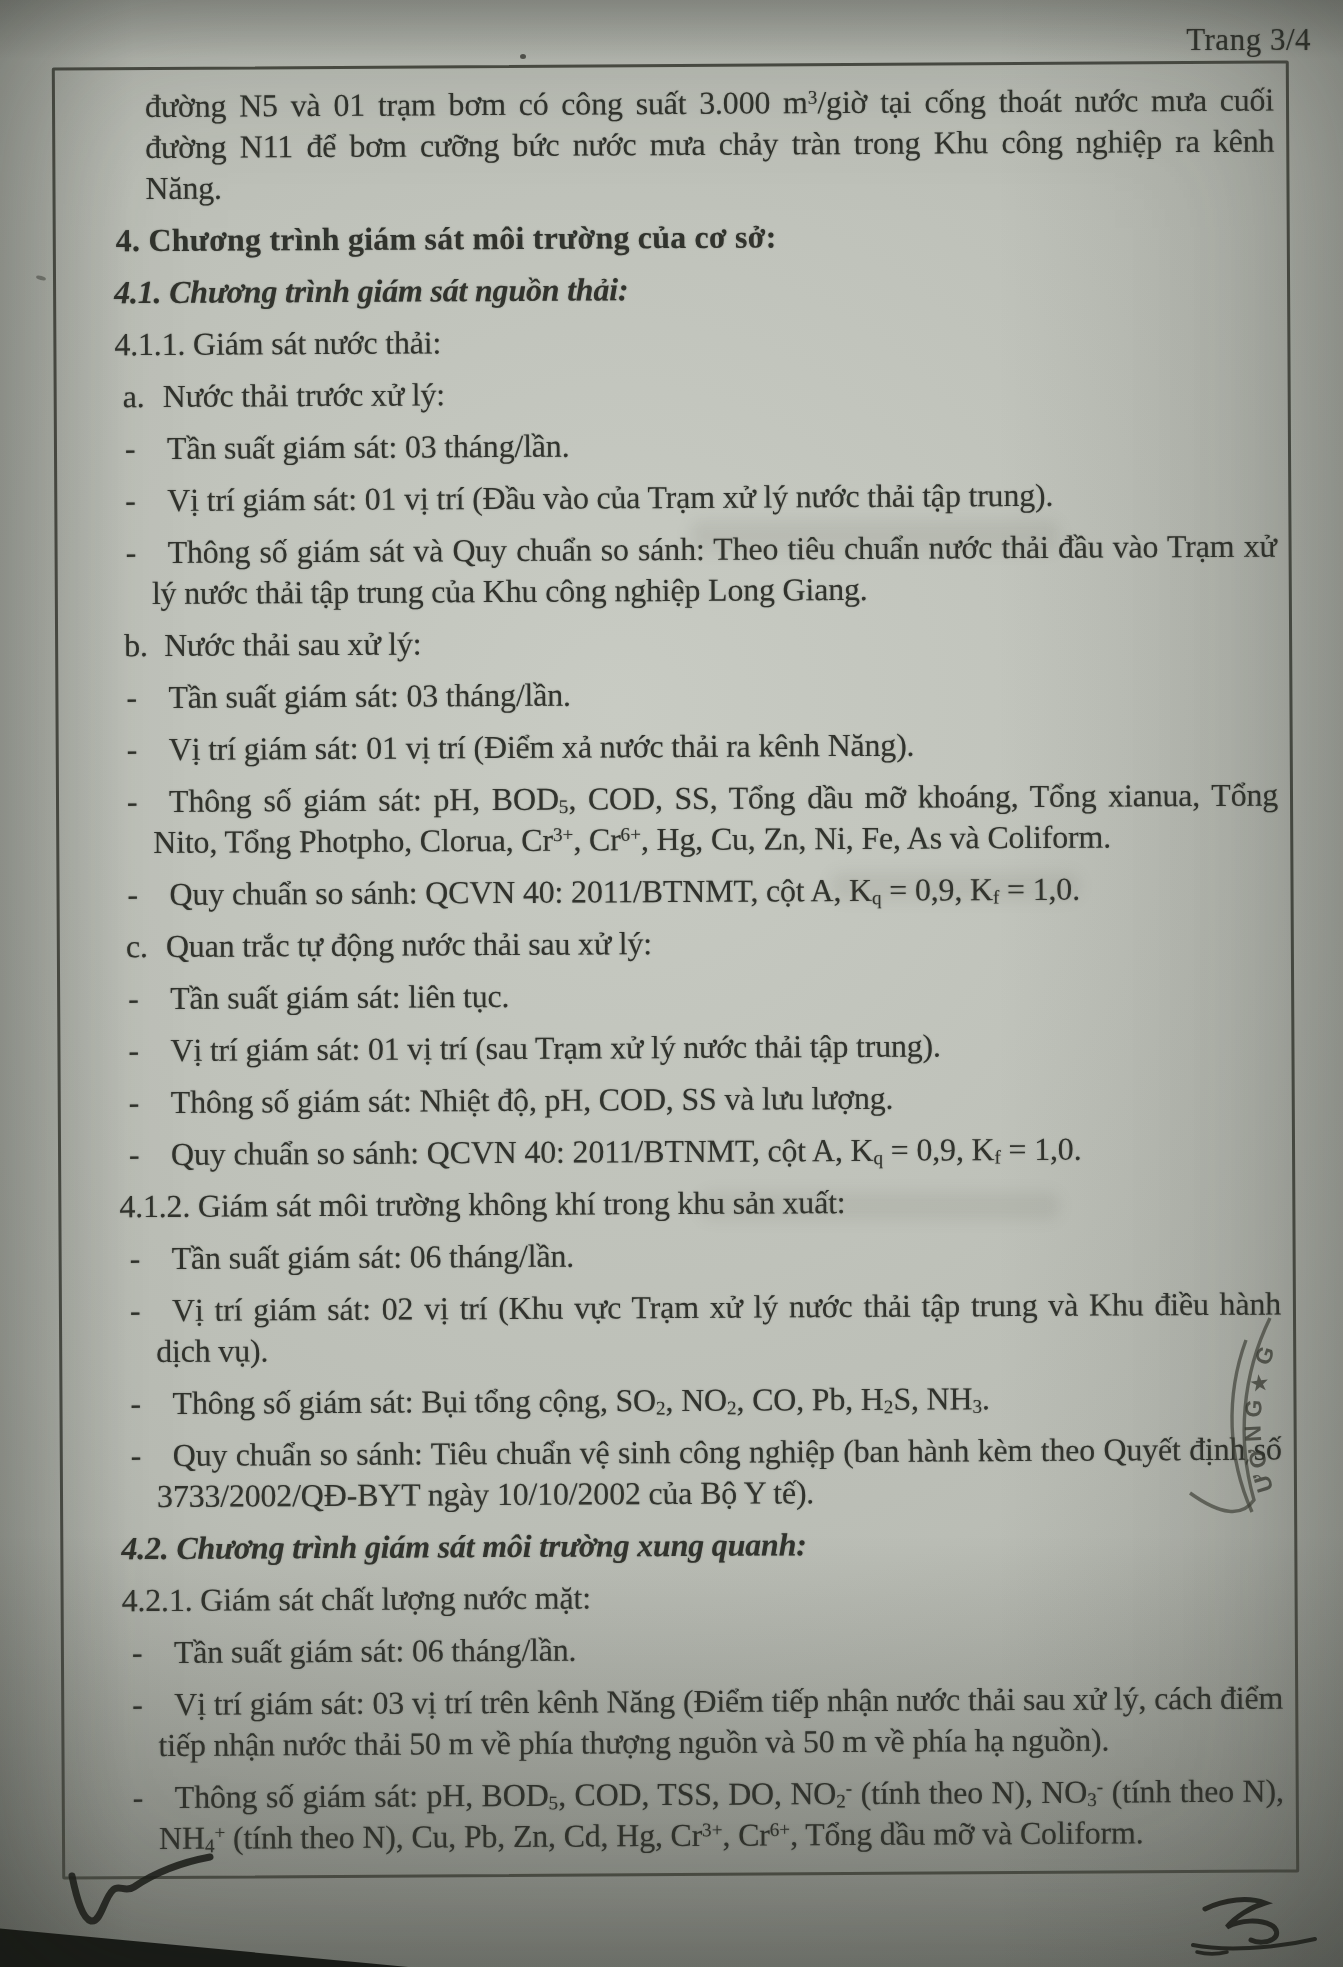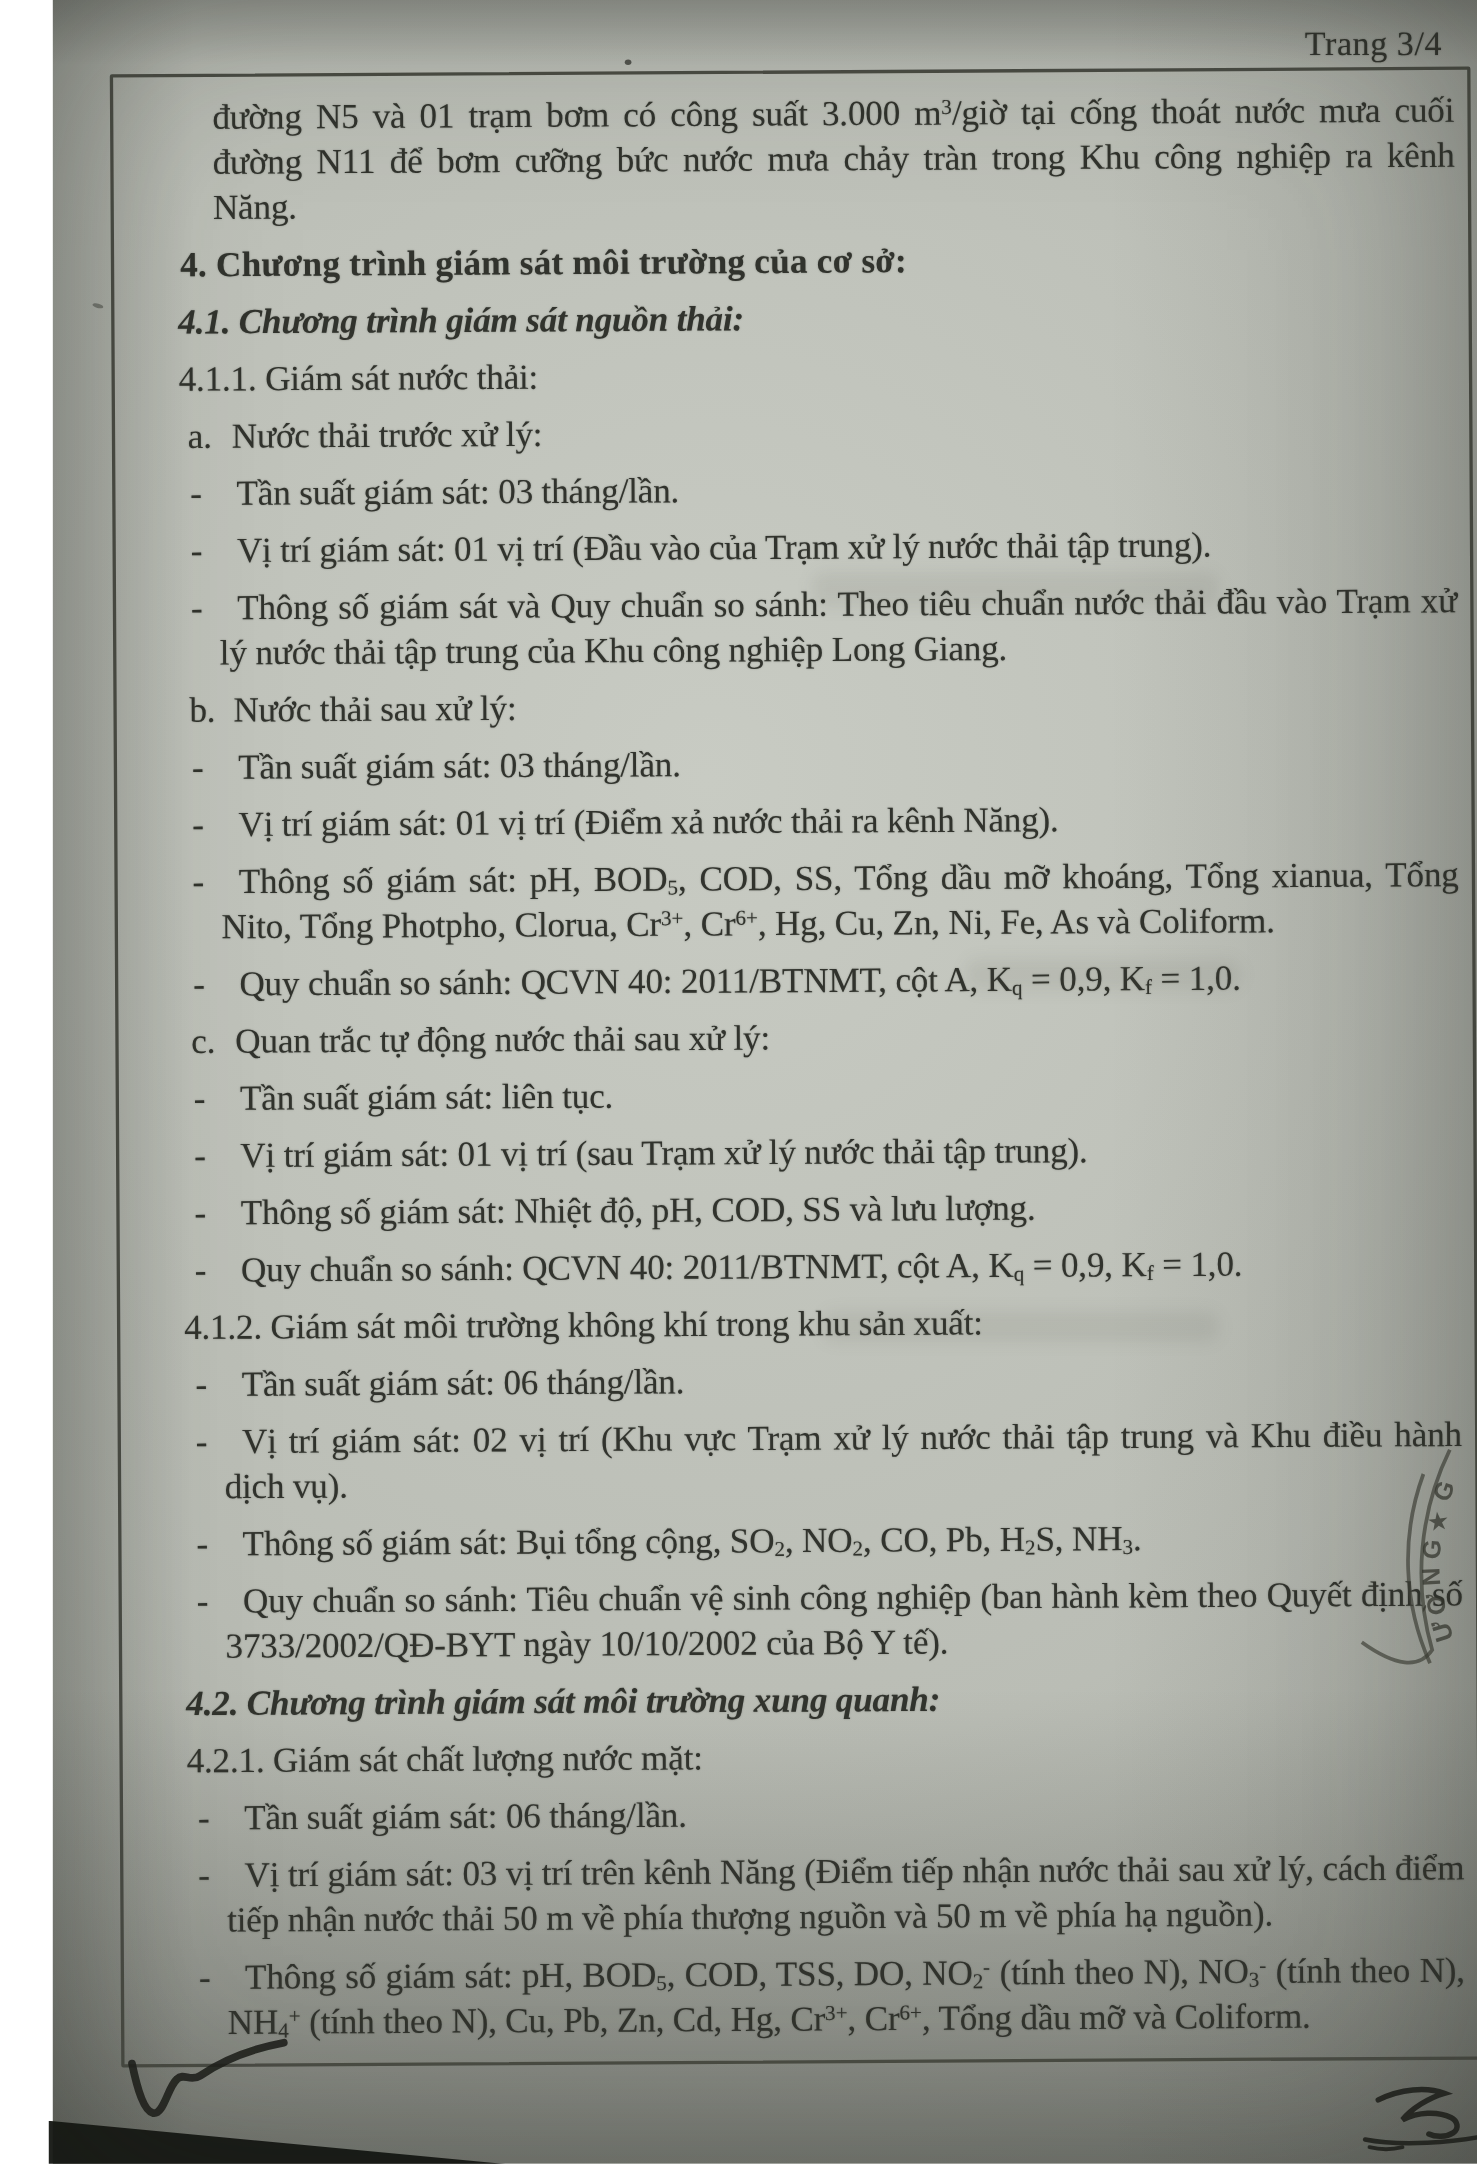--- a/index.html
+++ b/index.html
@@ -4,21 +4,20 @@
 <style>
   html,body{margin:0;padding:0;overflow:hidden;}
   body{width:1343px;height:1967px;position:relative;
        font-family:"Liberation Serif","DejaVu Serif",serif;}
 
   .photo{position:absolute;inset:0;
     background:
       linear-gradient(90deg, rgba(10,12,8,.14), rgba(0,0,0,0) 10%, rgba(0,0,0,0) 74%, rgba(20,22,18,.13) 100%),
       linear-gradient(180deg, rgba(10,12,8,.20), rgba(0,0,0,0) 3%, rgba(0,0,0,0) 78%, rgba(10,12,8,.30) 100%),
       radial-gradient(ellipse 135% 95% at 46% 36%, var(--paper) 0%, #babdb5 48%, #a9aca4 74%, var(--paper-dark) 94%);
-    margin-left: 48px;
   }
   .photo::after{content:"";position:absolute;inset:0;pointer-events:none;
     box-shadow:inset 0 0 190px rgba(35,37,32,.38);}
 
   .page-label{position:absolute;top:22px;right:32px;
     font-size:31px;color:var(--ink);letter-spacing:.5px;
     text-shadow:0 0 1.5px rgba(50,52,46,.55);}
 
   .content-box{position:absolute;left:57px;top:64px;width:1237px;height:1812px;
     border:3px solid var(--border);border-radius:2px;

